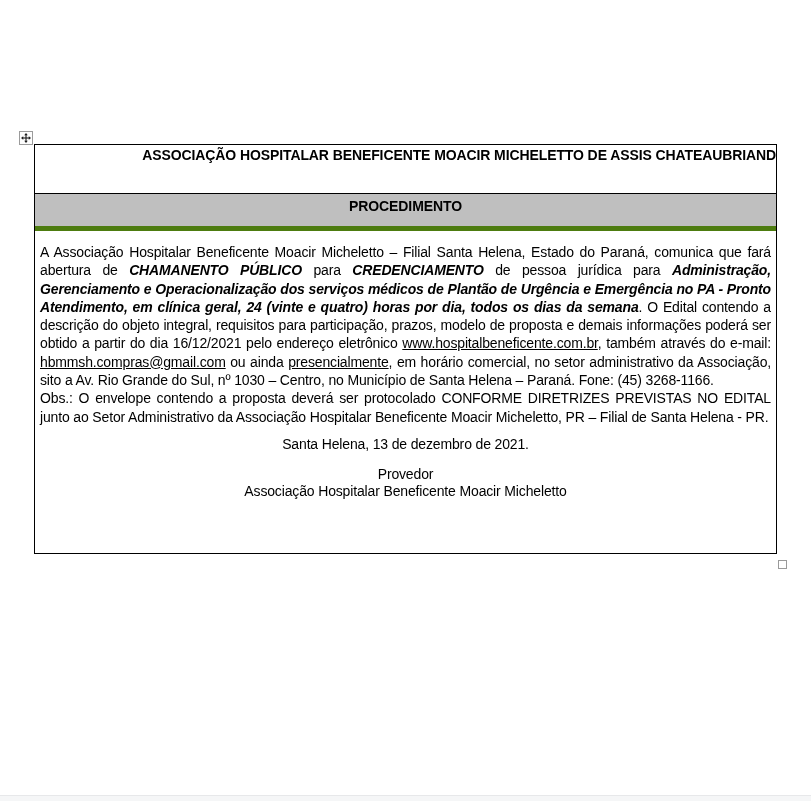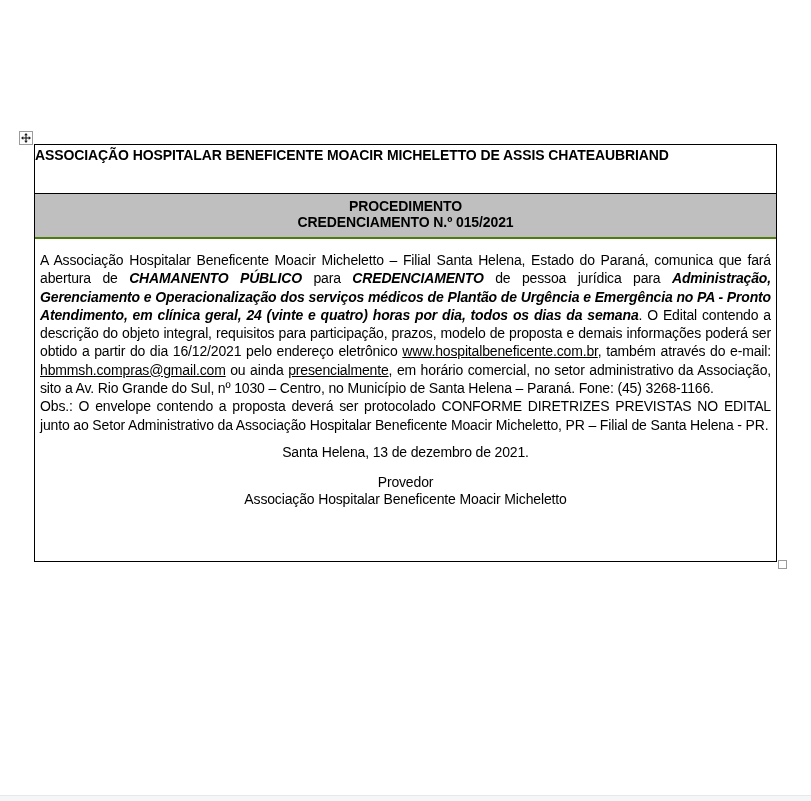--- a/index.html
+++ b/index.html
@@ -37,31 +37,31 @@
     position: absolute; left: 34px; top: 144px;
     width: 741px;
     border: 1px solid #000;
     background: #fff;
   }
   .cell { box-sizing: border-box; }
 
   .header-cell {
     height: 48px;
     padding-top: 2px;
-    text-align: left;
+    text-align: right;
     font-weight: bold;
     font-size: 14px;
     line-height: 16px;
     letter-spacing: -0.1px;
   }
 
   .banner-cell {
-    height: 46px;
+    height: 38px;
     border-top: 1px solid #000;
-    border-bottom: 2px solid #4d7c0f;
+    border-bottom: 5px solid #4d7c0f;
     background: #bfbfbf;
     text-align: center;
     font-weight: bold;
     font-size: 14px;
     line-height: 16px;
     padding-top: 4px;
     letter-spacing: -0.1px;
   }
 
   .body-cell {
@@ -119,21 +119,20 @@
   <div class="caret"></div>
 
   <div class="doc-table">
 
     <div class="cell header-cell">
       <div>ASSOCIAÇÃO HOSPITALAR BENEFICENTE MOACIR MICHELETTO DE ASSIS CHATEAUBRIAND</div>
     </div>
 
     <div class="cell banner-cell">
       <div>PROCEDIMENTO</div>
-      <div>CREDENCIAMENTO N.º 015/2021</div>
     </div>
 
     <div class="cell body-cell">
       <p class="para"><span>A Associação Hospitalar Beneficente Moacir Micheletto – Filial Santa Helena, Estado do Paraná, comunica que fará abertura de </span><span class="bold-run">CHAMANENTO PÚBLICO</span><span> para </span><span class="bold-run">CREDENCIAMENTO</span><span> de pessoa jurídica para </span><span class="bold-run">Administração, Gerenciamento e Operacionalização dos serviços médicos de Plantão de Urgência e Emergência no PA - Pronto Atendimento, em clínica geral, 24 (vinte e quatro) horas por dia, todos os dias da semana</span><span>. O Edital contendo a descrição do objeto integral, requisitos para participação, prazos, modelo de proposta e demais informações poderá ser obtido a partir do dia 16/12/2021 pelo endereço eletrônico </span><span class="und-run">www.hospitalbeneficente.com.br</span><span>, também através do e-mail: </span><span class="und-run">hbmmsh.compras@gmail.com</span><span> ou ainda </span><span class="und-run">presencialmente</span><span>, em horário comercial, no setor administrativo da Associação, sito a Av. Rio Grande do Sul, nº 1030 – Centro, no Município de Santa Helena – Paraná. Fone: (45) 3268-1166.</span></p>
       <p class="para">Obs.: O envelope contendo a proposta deverá ser protocolado CONFORME DIRETRIZES PREVISTAS NO EDITAL junto ao Setor Administrativo da Associação Hospitalar Beneficente Moacir Micheletto, PR – Filial de Santa Helena - PR.</p>
       <p class="date-line">Santa Helena, 13 de dezembro de 2021.</p>
       <div class="sig-block">
         <div>Provedor</div>
         <div>Associação Hospitalar Beneficente Moacir Micheletto</div>
       </div>

